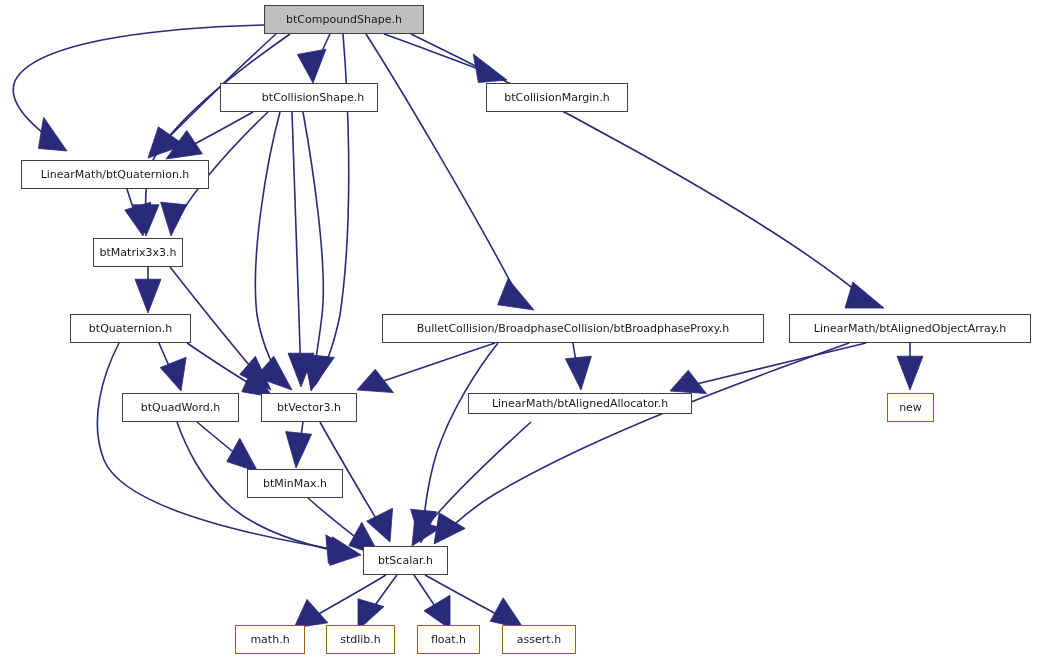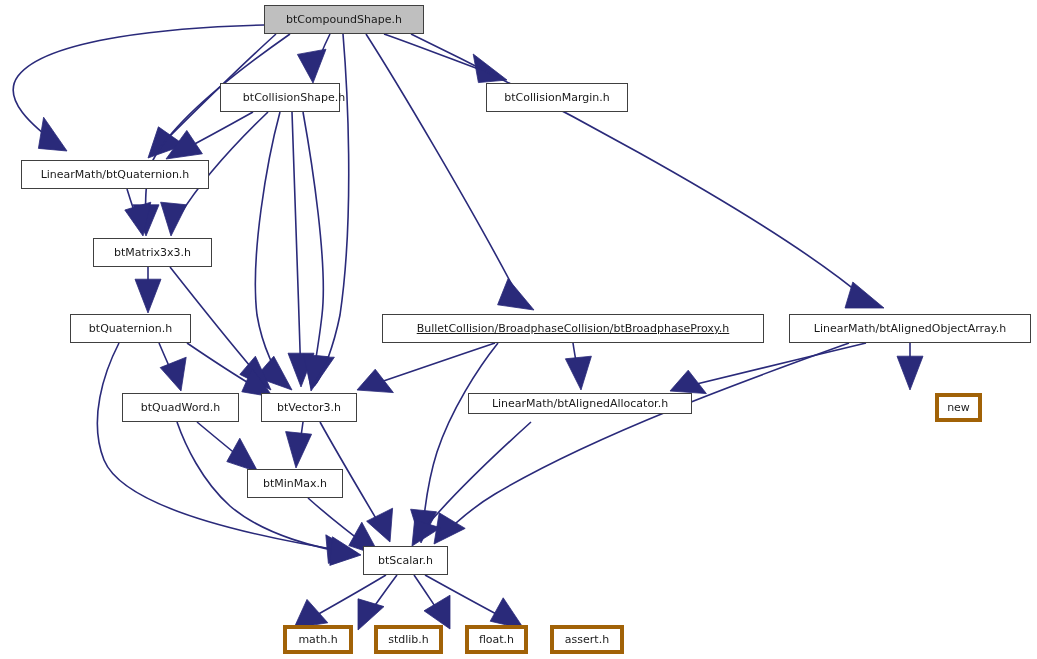--- a/index.html
+++ b/index.html
@@ -44,23 +44,22 @@
     font-size: 11px;
     line-height: 1;
     white-space: nowrap;
     letter-spacing: 0px;
   }
   .node-box.root {
     background: #bfbfbf;
     border: 1px solid #404040;
   }
   .node-box.external {
-    border: 4px solid #a16207;
-    background: #ffffff;
-    margin-left: 48px;
+    border: 1px solid #a16207;
+    background: #ffffff;
   }
   .node-label {
     pointer-events: none;
   }
 </style>
 </head>
 <body>
 
 <div id="graph-root">
 
@@ -136,36 +135,36 @@
         <polygon points="450,629 450,595.2 424,610.8" class="arrow-head"></polygon>
         <path class="edge-path" d="M 425,575 C 452,590 492,612 519,626"></path>
         <polygon points="524,629 503.2,597.8 490.2,621.2" class="arrow-head"></polygon>
       </g>
   </svg>
 
   <div id="nodes-layer">
       <div class="node-box root" style="left: 264px; top: 5px; width: 160px; height: 29px;">
         <span class="node-label">btCompoundShape.h</span>
       </div>
-      <div class="node-box" style="left: 220px; top: 83px; width: 120px; height: 29px; padding-left: 28px;">
+      <div class="node-box" style="left: 220px; top: 83px; width: 158px; height: 29px; padding-left: 28px;">
         <span class="node-label">btCollisionShape.h</span>
       </div>
       <div class="node-box" style="left: 486px; top: 83px; width: 142px; height: 29px;">
         <span class="node-label">btCollisionMargin.h</span>
       </div>
       <div class="node-box" style="left: 21px; top: 160px; width: 188px; height: 29px;">
         <span class="node-label">LinearMath/btQuaternion.h</span>
       </div>
-      <div class="node-box" style="left: 93px; top: 238px; width: 119px; height: 29px;">
+      <div class="node-box" style="left: 93px; top: 238px; width: 90px; height: 29px;">
         <span class="node-label">btMatrix3x3.h</span>
       </div>
       <div class="node-box" style="left: 70px; top: 314px; width: 121px; height: 29px;">
         <span class="node-label">btQuaternion.h</span>
       </div>
-      <div class="node-box" style="left: 382px; top: 314px; width: 382px; height: 29px; text-decoration: underline;">
+      <div class="node-box" style="left: 382px; top: 314px; width: 382px; height: 29px;">
         <span class="node-label">BulletCollision/BroadphaseCollision/btBroadphaseProxy.h</span>
       </div>
       <div class="node-box" style="left: 789px; top: 314px; width: 242px; height: 29px;">
         <span class="node-label">LinearMath/btAlignedObjectArray.h</span>
       </div>
       <div class="node-box" style="left: 122px; top: 393px; width: 117px; height: 29px;">
         <span class="node-label">btQuadWord.h</span>
       </div>
       <div class="node-box" style="left: 261px; top: 393px; width: 96px; height: 29px;">
         <span class="node-label">btVector3.h</span>

